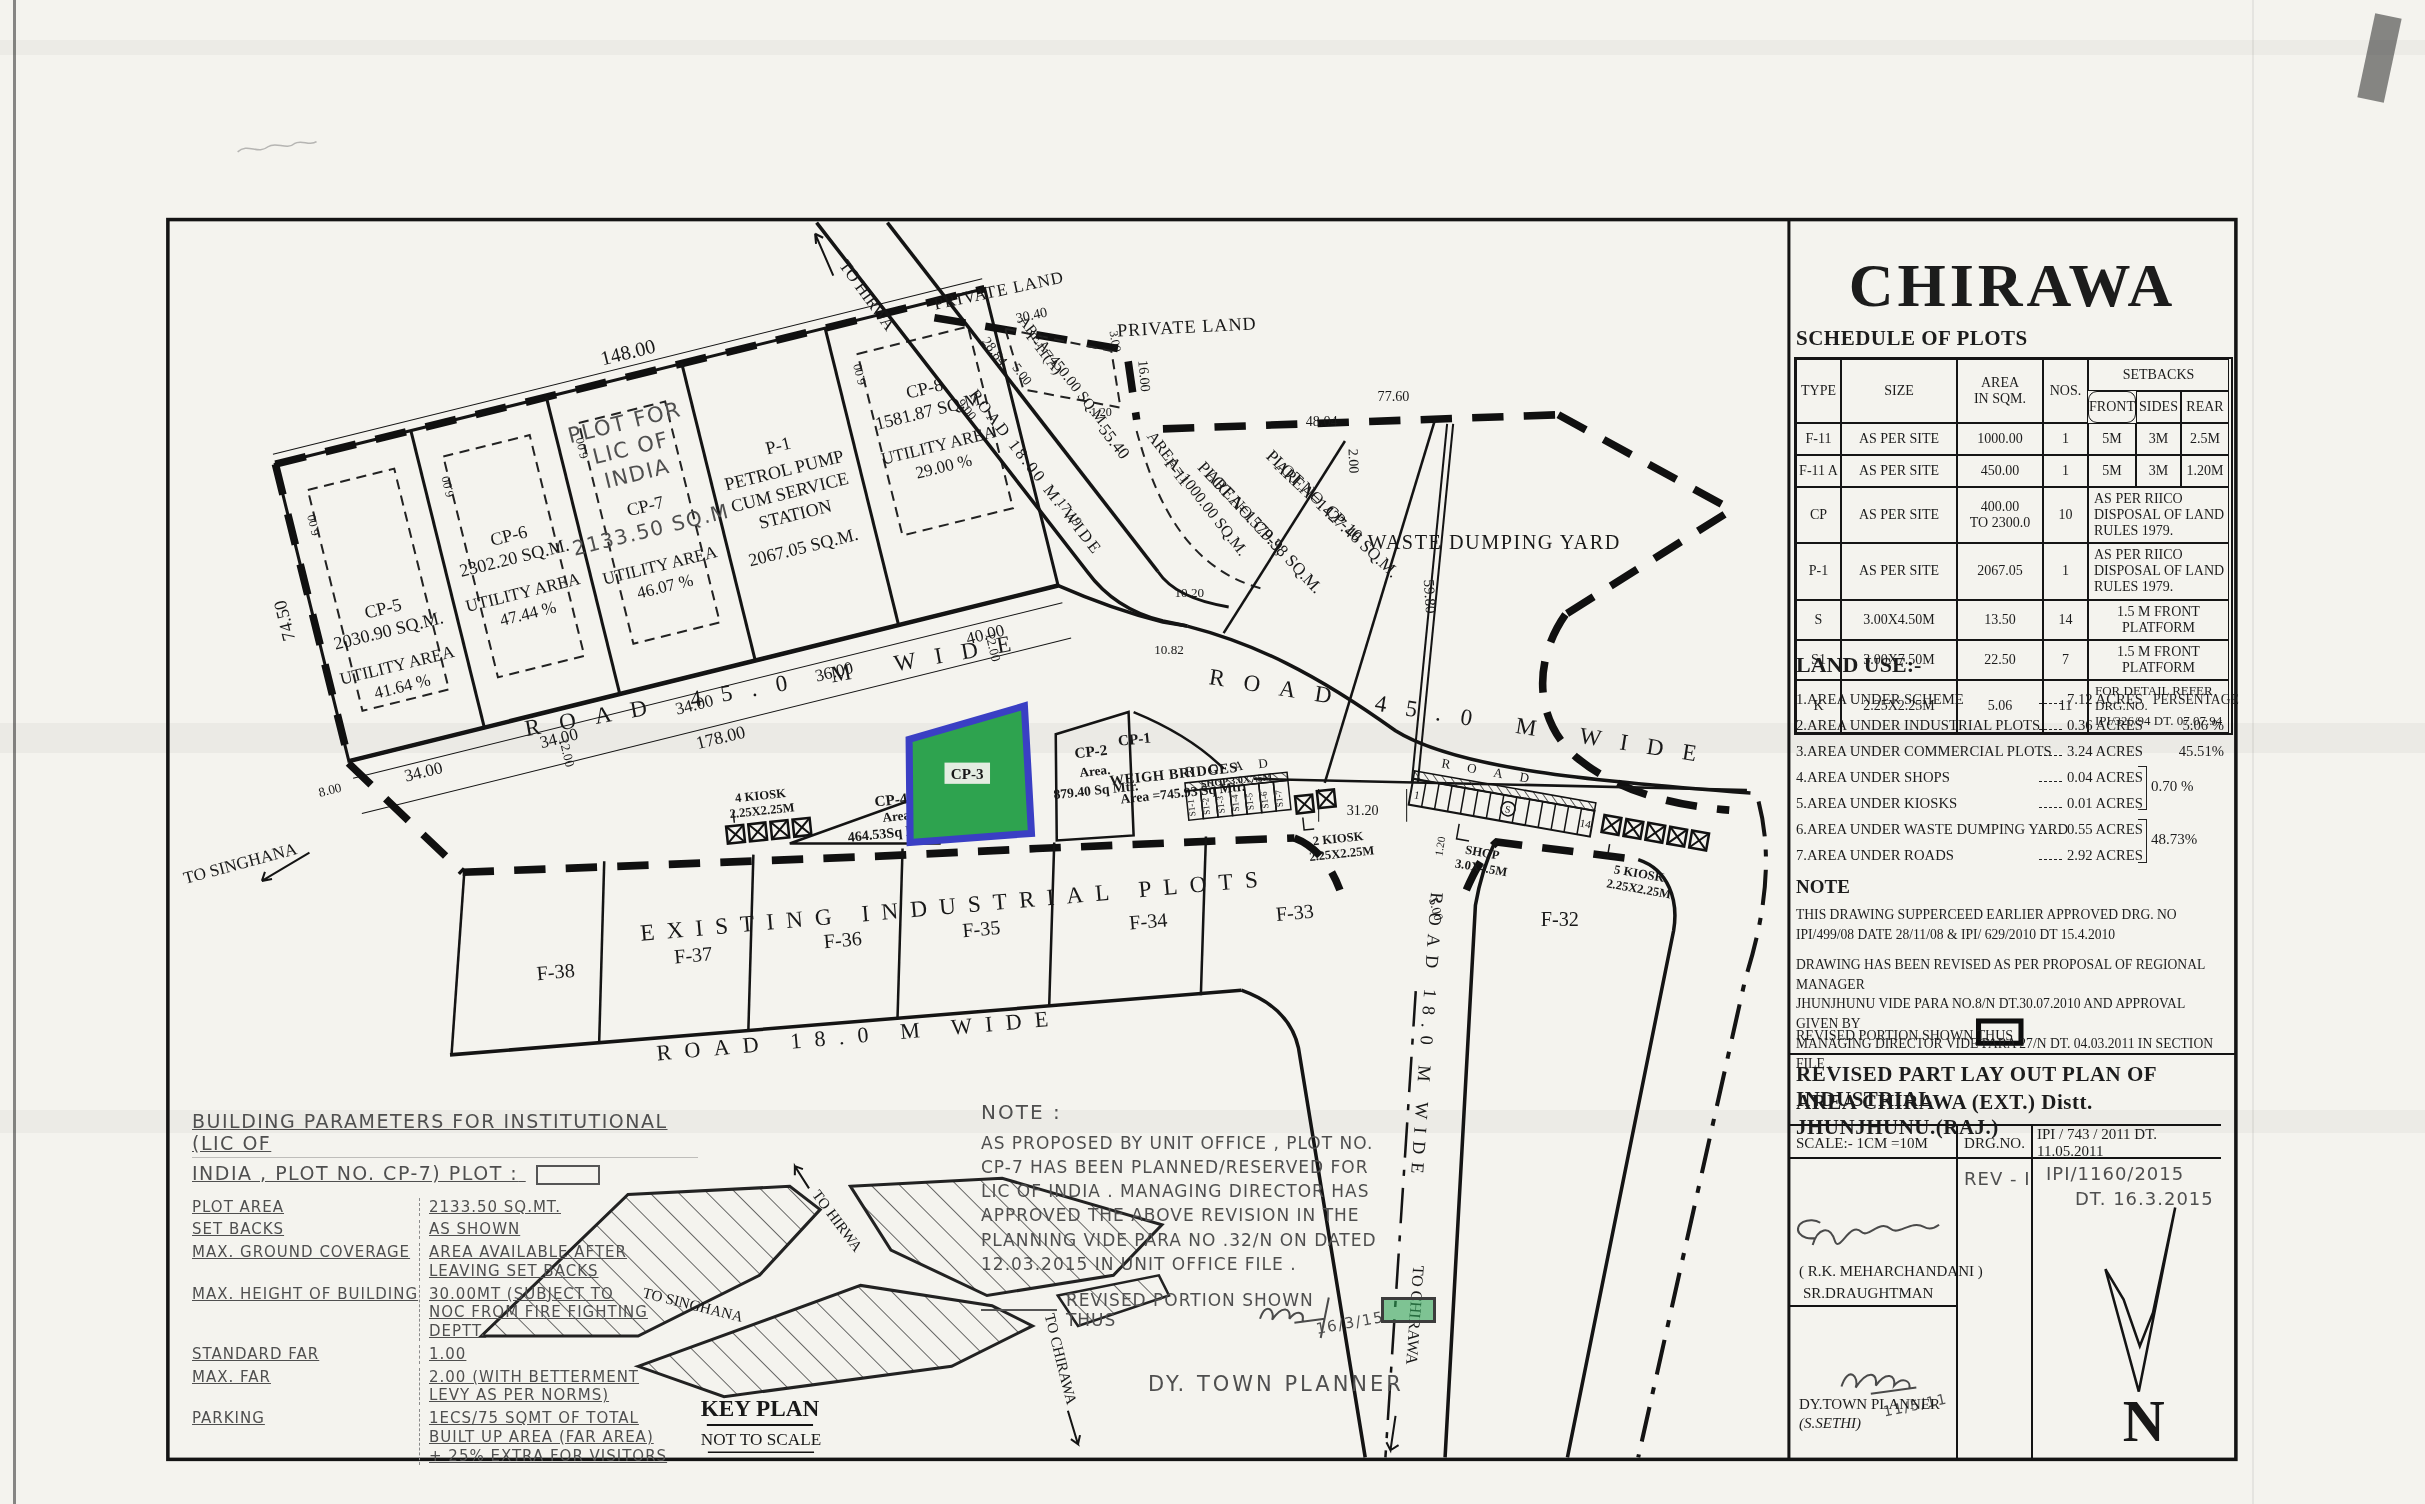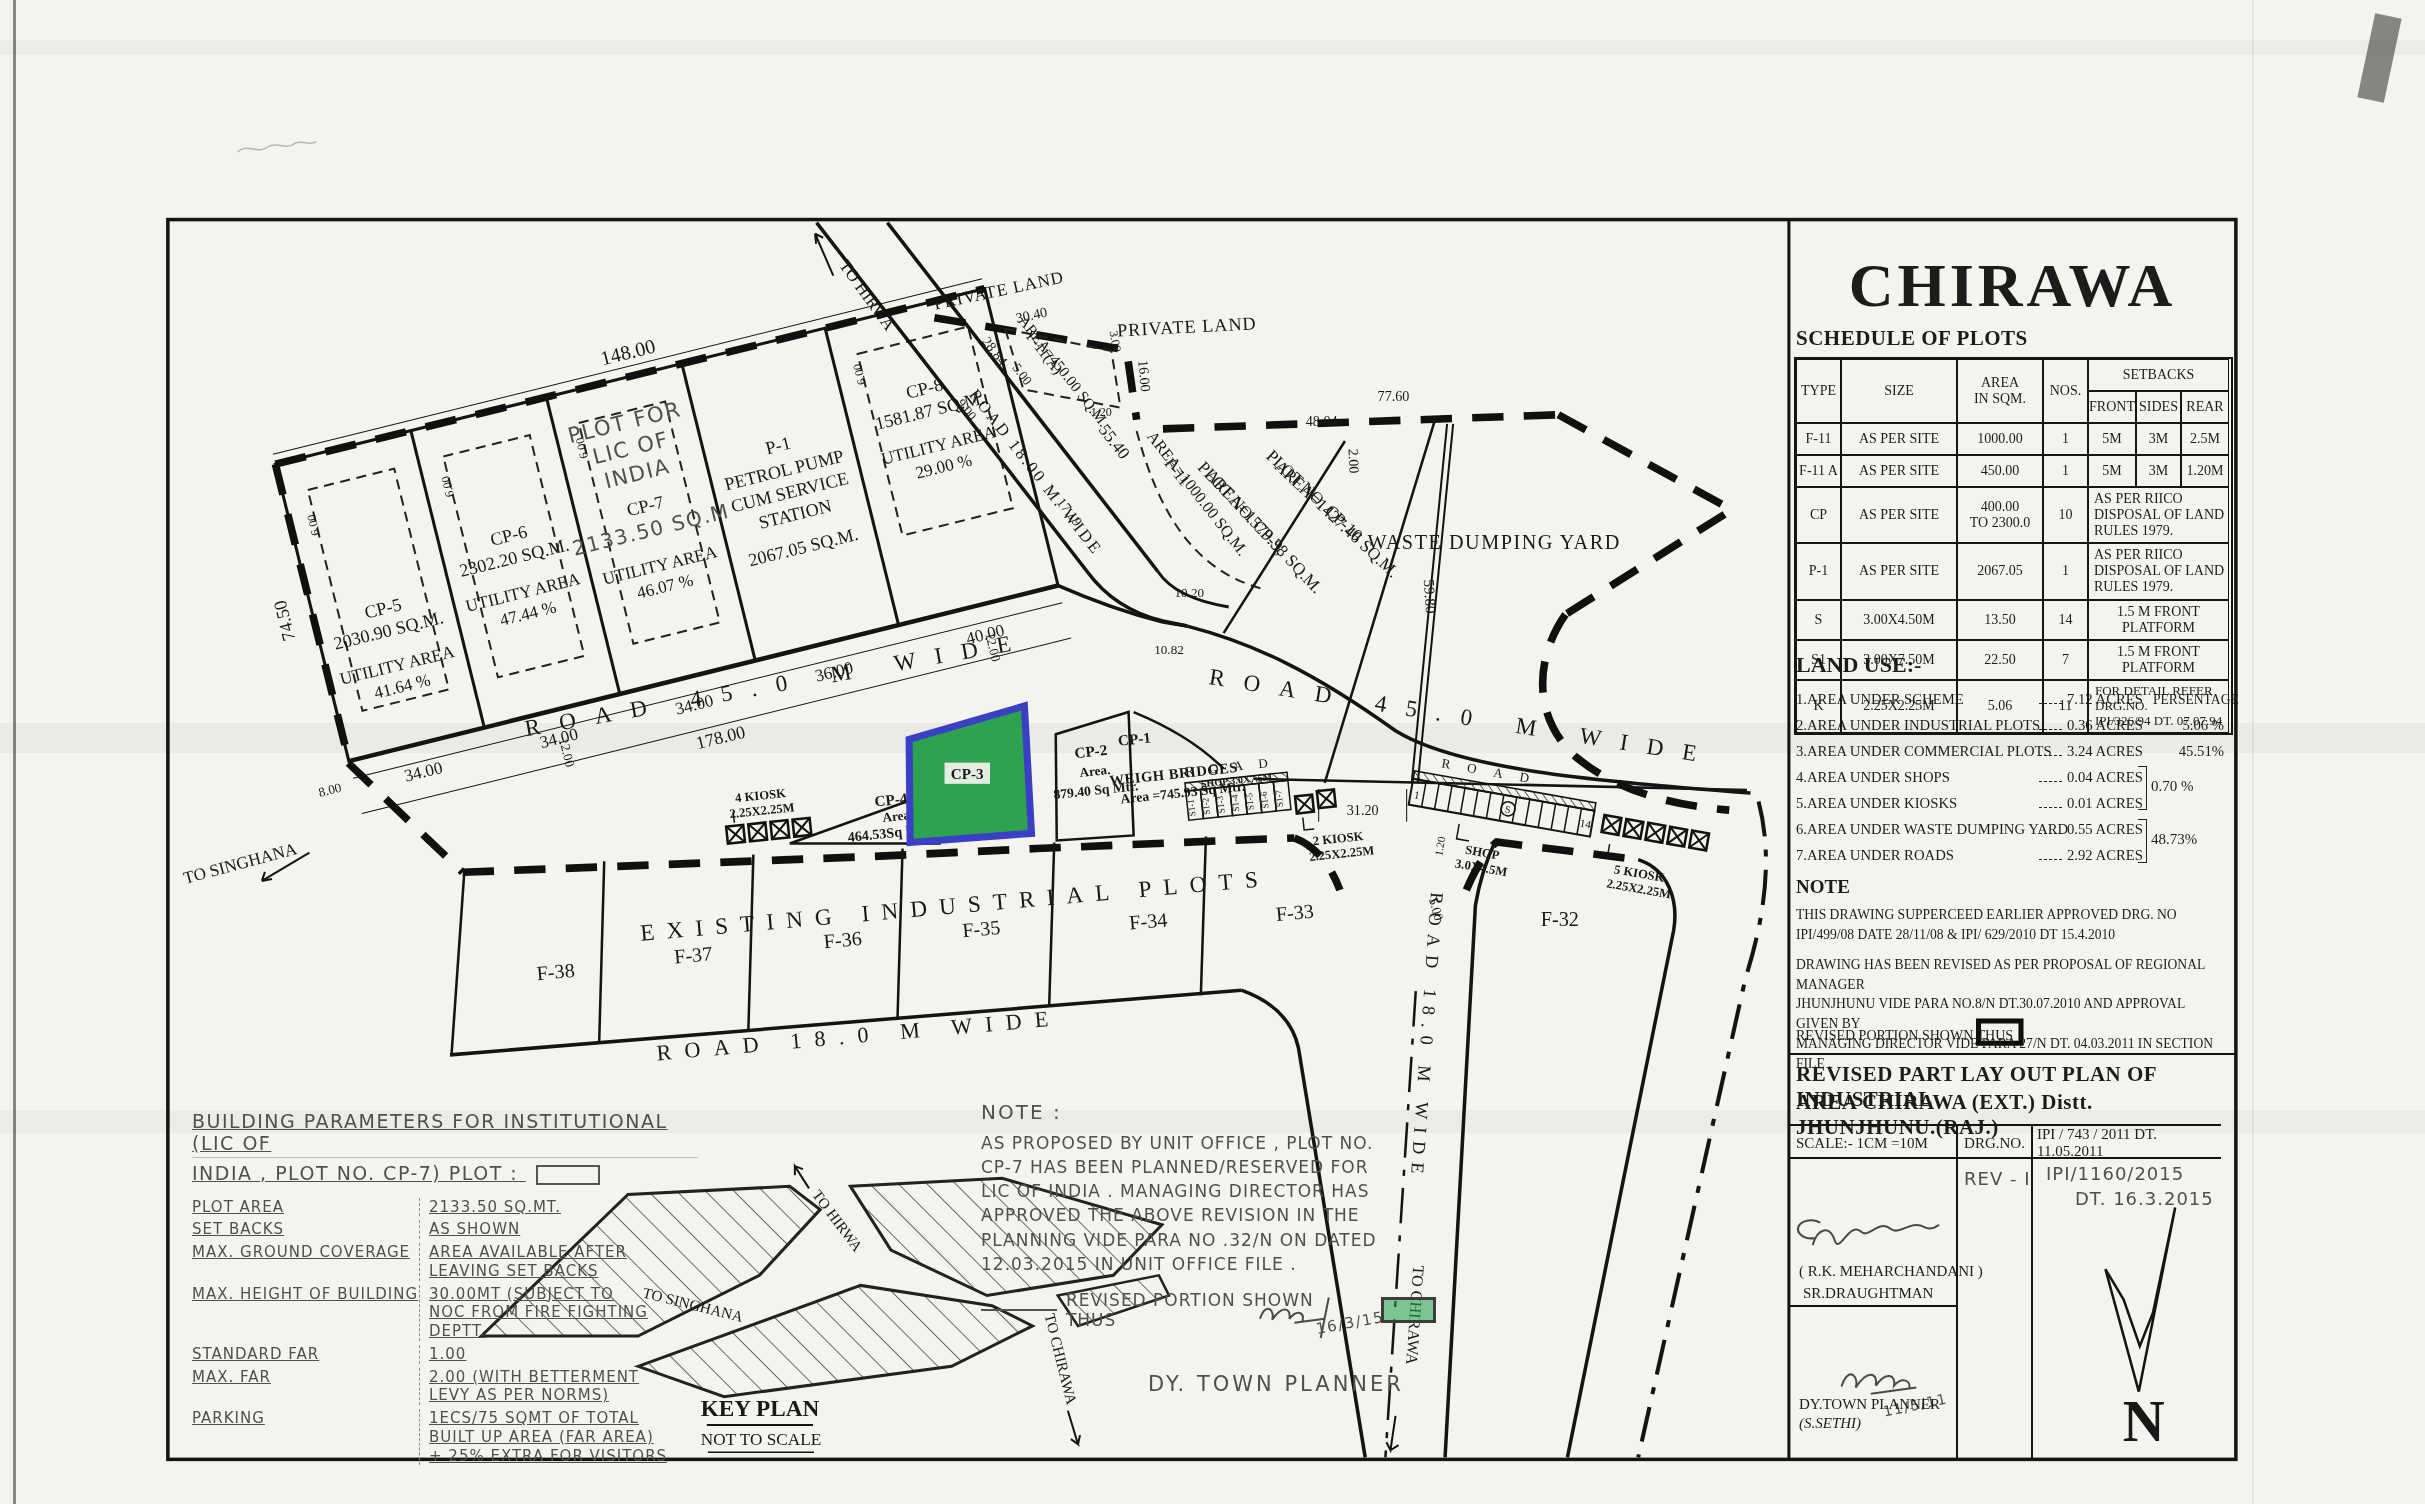--- a/index.html
+++ b/index.html
@@ -350,21 +350,21 @@
 
     <div class="abs serif" style="left:7px;top:107px;font-size:21px;font-weight:600;letter-spacing:0.5px;">SCHEDULE OF PLOTS</div>
 
     <div id="sched">
       <div class="sc" style="grid-row:1/3;grid-column:1;">TYPE</div>
       <div class="sc" style="grid-row:1/3;grid-column:2;">SIZE</div>
       <div class="sc pre" style="grid-row:1/3;grid-column:3;">AREA
 IN SQM.</div>
       <div class="sc" style="grid-row:1/3;grid-column:4;">NOS.</div>
       <div class="sc" style="grid-row:1;grid-column:5/8;">SETBACKS</div>
-      <div class="sc" style="grid-row:2;grid-column:5;">FRONT</div>
+      <div class="sc" style="grid-row:2;grid-column:5;border-radius:9px;">FRONT</div>
       <div class="sc" style="grid-row:2;grid-column:6;">SIDES</div>
       <div class="sc" style="grid-row:2;grid-column:7;">REAR</div>
 
       <div class="sc">F-11</div>
       <div class="sc">AS PER SITE</div>
       <div class="sc">1000.00</div>
       <div class="sc">1</div>
       <div class="sc">5M</div>
       <div class="sc">3M</div>
       <div class="sc">2.5M</div>

